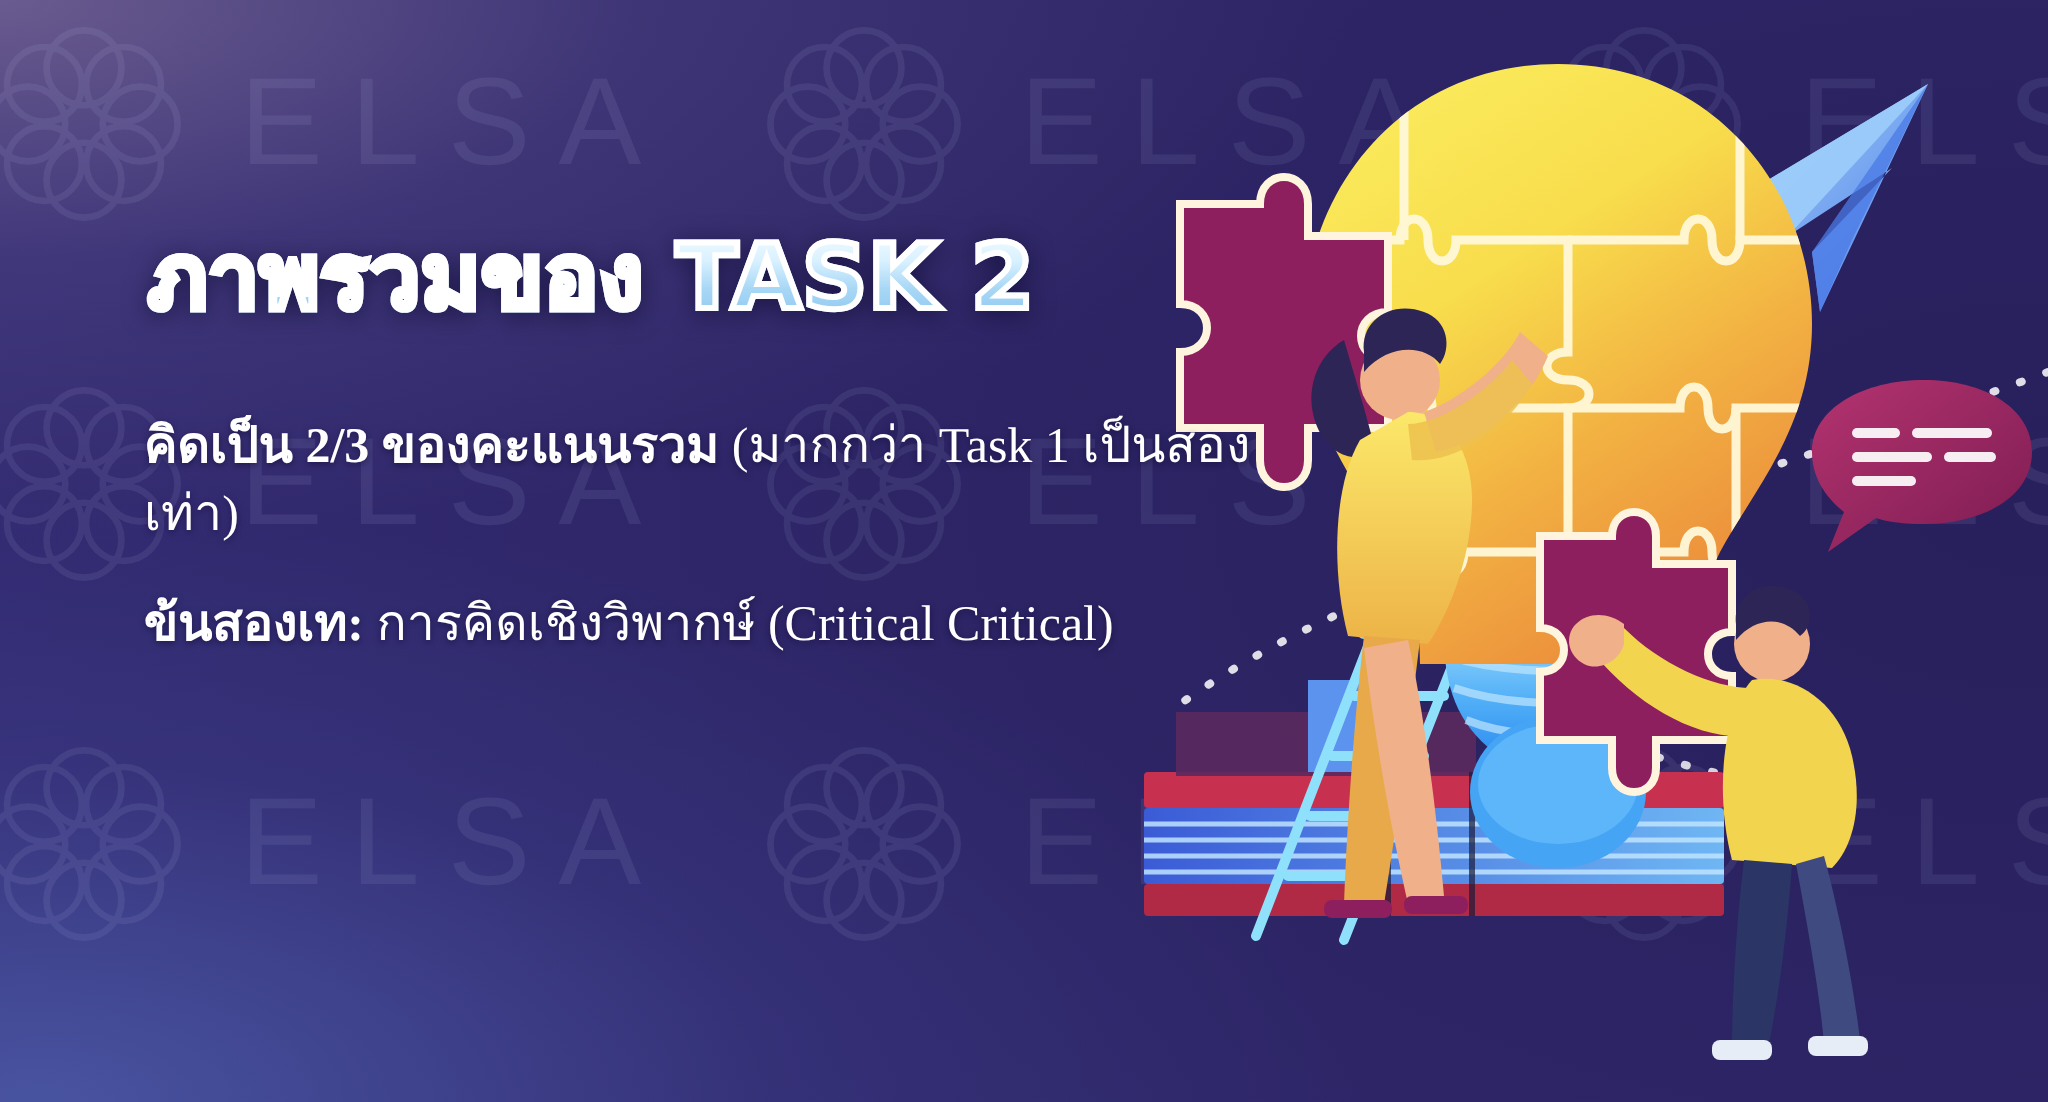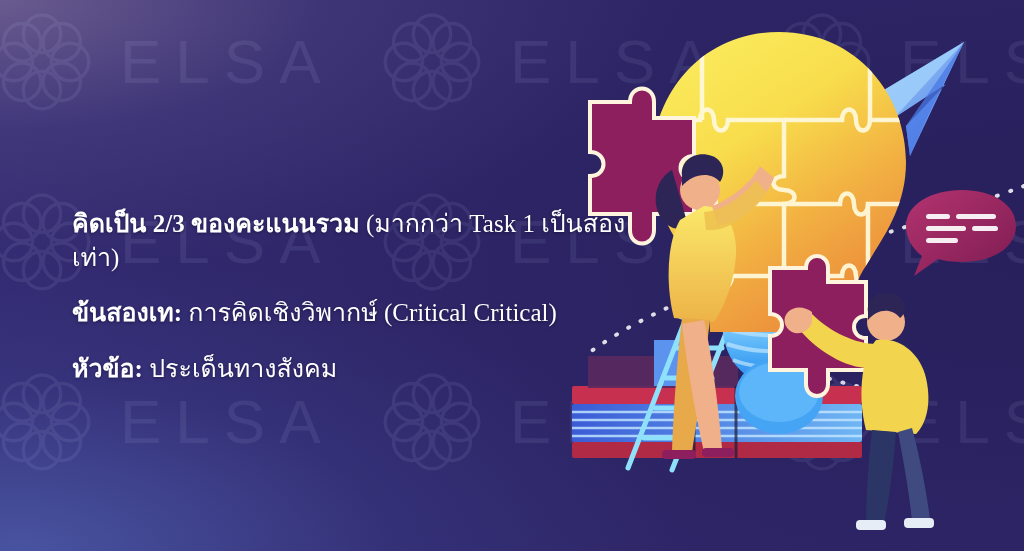--- a/index.html
+++ b/index.html
@@ -367,26 +367,24 @@
           <rect x="372" y="214" width="24" height="5" rx="2.5"></rect>
           <rect x="402" y="214" width="40" height="5" rx="2.5"></rect>
           <rect x="372" y="226" width="40" height="5" rx="2.5"></rect>
           <rect x="418" y="226" width="26" height="5" rx="2.5"></rect>
           <rect x="372" y="238" width="32" height="5" rx="2.5"></rect>
         </g>
       </g>
     </svg>
   </div>
 
+  <h1 class="headline">ภาพรวมของ TASK 2</h1>
 
   <div class="body-copy">
     <p class="para">
       <span class="b">คิดเป็น 2/3 ของคะแนนรวม </span><span class="r">(มากกว่า Task 1 เป็นสองเท่า)</span>
     </p>
     <p class="para">
       <span class="b">ข้นสองเท: </span><span class="r">การคิดเชิงวิพากษ์ (Critical Critical)</span>
     </p>
-    <p class="para">
-      <span class="b">หัวข้อ: </span><span class="r">ประเด็นทางสังคม</span>
-    </p>
   </div>
 
 </div>
 
 </body></html>

